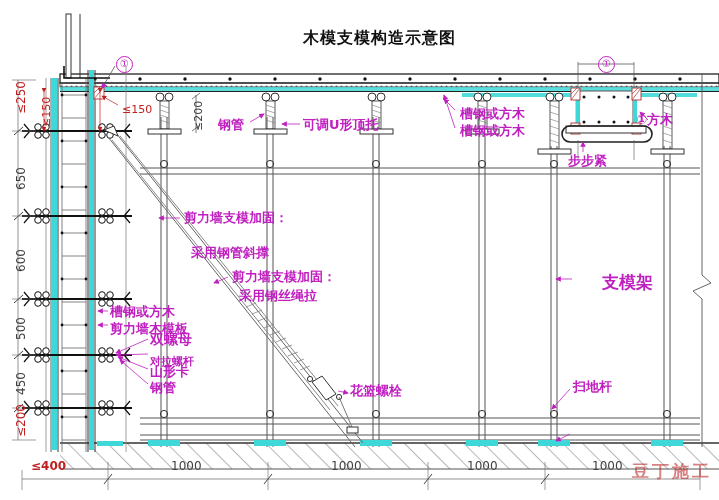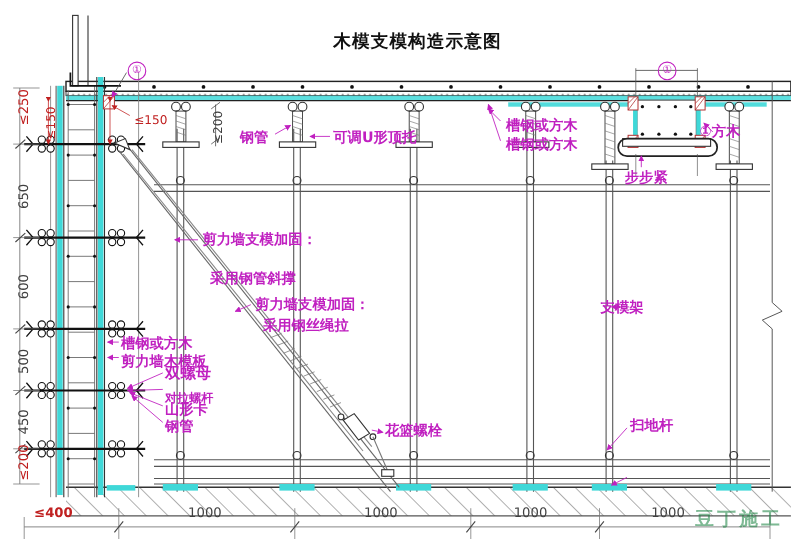--- a/index.html
+++ b/index.html
@@ -12,21 +12,21 @@
   .dim{position:absolute;color:#404040;white-space:nowrap;
        font-family:"DejaVu Sans","Liberation Sans",sans-serif;font-size:12px;}
   .dimred{color:#c02020;}
   .vert{transform-origin:left top;}
   .title{position:absolute;color:#111;font-weight:bold;font-size:16px;
          letter-spacing:1px;white-space:nowrap;
          font-family:"DejaVu Sans","Liberation Sans",sans-serif;}
   .circ{position:absolute;border:1px solid #c020c0;border-radius:50%;
         width:15px;height:15px;color:#c020c0;font-size:10px;
         text-align:center;line-height:14px;font-family:"DejaVu Sans",sans-serif;}
-  .wm{position:absolute;color:#15803d;font-size:17px;font-weight:bold;
+  .wm{position:absolute;color:#b91c1c;font-size:17px;font-weight:bold;
       opacity:.55;letter-spacing:3px;white-space:nowrap;
       font-family:"DejaVu Sans","Liberation Sans",sans-serif;}
 </style>
 </head>
 <body>
 
 <div id="stage">
 
 <svg width="719" height="500">
   <defs>
@@ -532,21 +532,21 @@
 <div class="lbl" style="left:460px;top:105px;font-size:13px;">槽钢或方木</div>
 <div class="lbl" style="left:460px;top:122px;font-size:13px;">槽钢或方木</div>
 <div class="lbl" style="left:636px;top:111px;font-size:13px;">①方木</div>
 <div class="lbl" style="left:568px;top:152px;font-size:13px;">步步紧</div>
 
 <div class="lbl" style="left:184px;top:209px;font-size:13px;">剪力墙支模加固：</div>
 <div class="lbl" style="left:191px;top:244px;font-size:13px;">采用钢管斜撑</div>
 <div class="lbl" style="left:232px;top:268px;font-size:13px;">剪力墙支模加固：</div>
 <div class="lbl" style="left:239px;top:287px;font-size:13px;text-align:right;">采用钢丝绳拉</div>
 
-<div class="lbl" style="left:546px;top:271px;font-size:13px;">支模架</div>
+<div class="lbl" style="left:602px;top:271px;font-size:17px;">支模架</div>
 
 <div class="lbl" style="left:110px;top:303px;font-size:13px;">槽钢或方木</div>
 <div class="lbl" style="left:110px;top:320px;font-size:13px;">剪力墙木模板</div>
 <div class="lbl" style="left:150px;top:331px;font-size:14px;">双螺母</div>
 <div class="lbl" style="left:150px;top:354px;font-size:11px;">对拉螺杆</div>
 <div class="lbl" style="left:150px;top:363px;font-size:13px;">山形卡</div>
 <div class="lbl" style="left:150px;top:379px;font-size:13px;">钢管</div>
 
 <div class="lbl" style="left:350px;top:382px;font-size:13px;">花篮螺栓</div>
 <div class="lbl" style="left:573px;top:378px;font-size:13px;">扫地杆</div>

